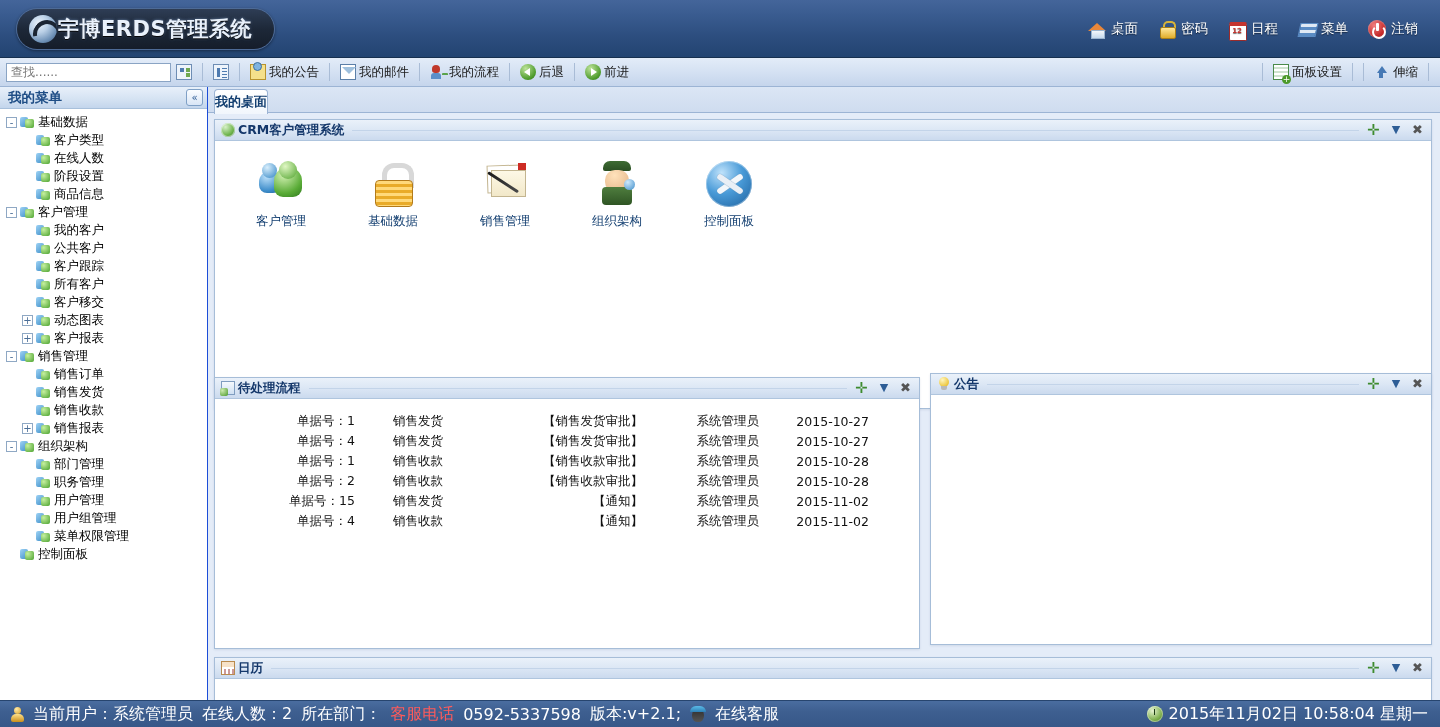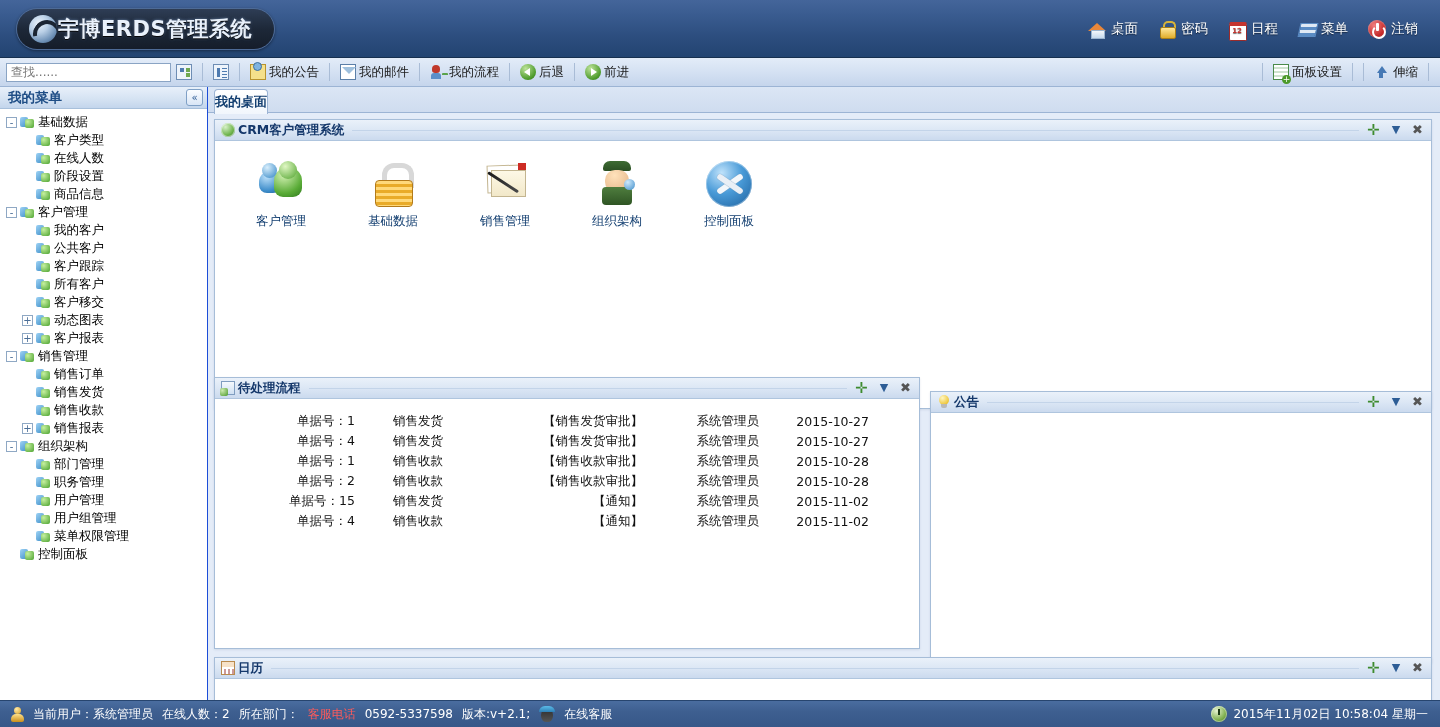--- a/index.html
+++ b/index.html
@@ -310,31 +310,31 @@
   #panel-flow { left:6px; top:290px; width:706px; height:272px; }
   #flow-body { padding:12px 0 0 0;text-align:right; }
   .flow-row { display:flex; align-items:center; height:20px; font-size:12.5px; color:#111; }
   .fc-no { width:140px; padding-left:8px; }
   .fc-type { width:88px; }
   .fc-step { width:200px; }
   .fc-user { width:116px; }
   .fc-date { width:110px; }
 
   
-  #panel-notice { left:722px; top:304px; width:502px; height:272px; }
+  #panel-notice { left:722px; top:286px; width:502px; height:272px; }
 
   
   #panel-cal { left:6px; top:570px; width:1218px; height:60px; }
 
   
   #statusbar {
     position:absolute; left:0; top:700px; width:1440px; height:27px;
     background: linear-gradient(to bottom,#4a6da0 0%,#3e5f90 40%,#375788 100%);
     border-top:1px solid #27456f;
-    display:flex; align-items:center; color:#fff; font-size:12px;
+    display:flex; align-items:center; color:#fff; font-size:16px;
   }
   #status-left { display:flex; align-items:center; gap:9px; padding-left:10px; }
   #status-right { margin-left:auto; display:flex; align-items:center; gap:6px; padding-right:12px; }
   .sb-user-ico { width:14px; height:15px; position:relative; }
   .sb-user-ico:before { content:""; position:absolute; left:4px; top:0; width:7px; height:7px; border-radius:50%;
      background: radial-gradient(circle at 35% 30%,#ffe9a8,#d9a227); }
   .sb-user-ico:after { content:""; position:absolute; left:1px; top:7px; width:13px; height:8px; border-radius:5px 5px 2px 2px;
      background: linear-gradient(to bottom,#ffe08a,#c98f1c); }
   .sb-hot { color:#ff5b5b; }
   .sb-qq { width:16px; height:17px; position:relative; }

